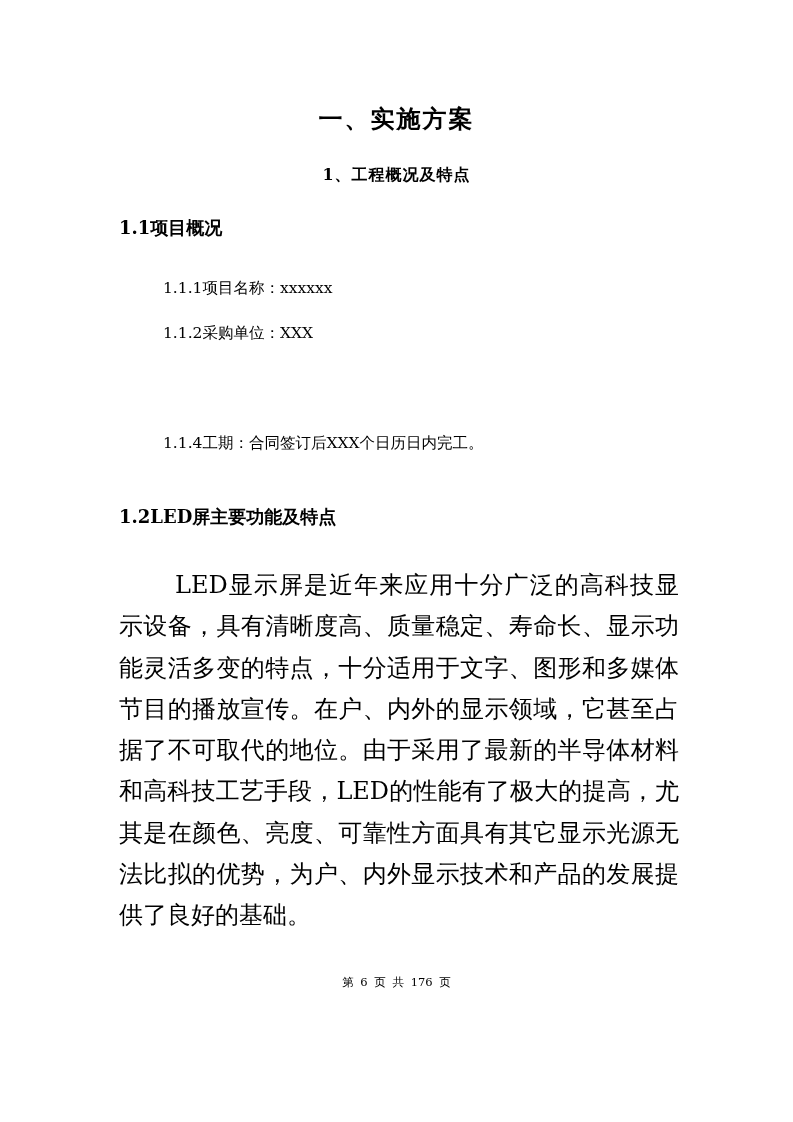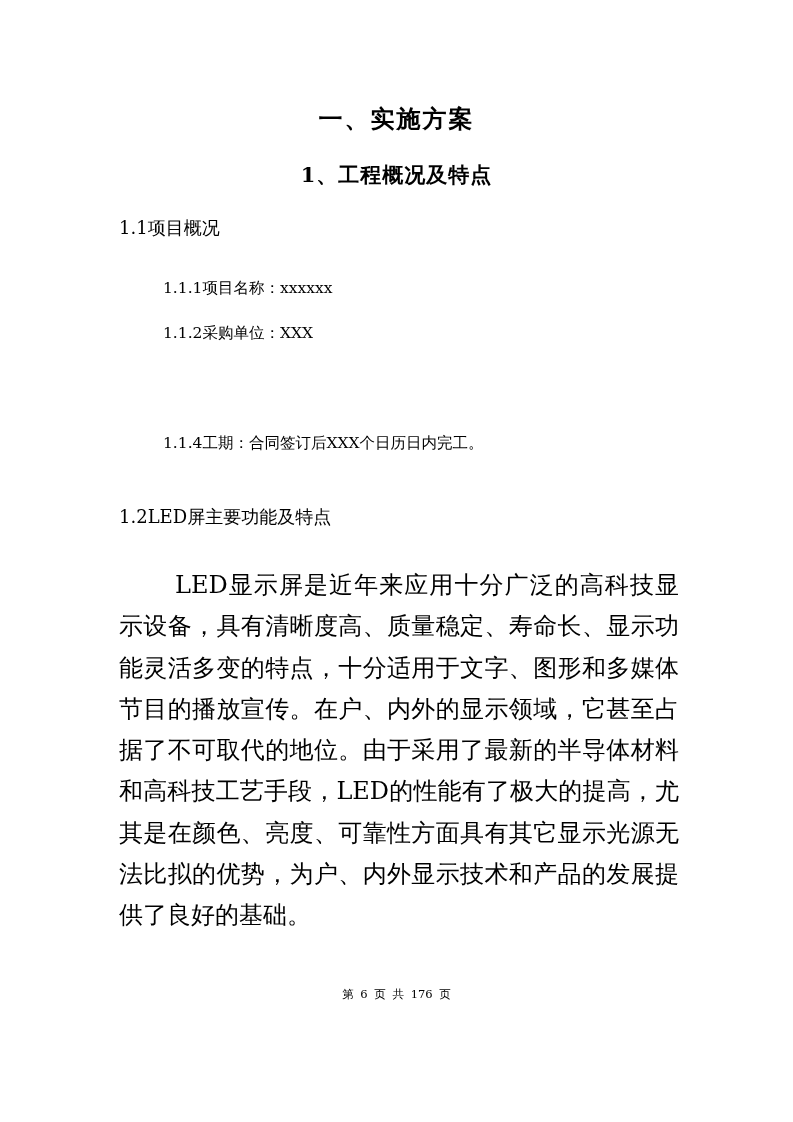--- a/index.html
+++ b/index.html
@@ -31,30 +31,30 @@
       font-weight: bold;
       letter-spacing: 2px;
       line-height: 34px;
     }
     .h2 {
       position: absolute;
       top: 160px;
       left: 0;
       width: 793px;
       text-align: center;
-      font-size: 21px;
+      font-size: 16px;
       font-weight: bold;
       letter-spacing: 1px;
       line-height: 30px;
     }
     .h3 {
       position: absolute;
       left: 119px;
       font-size: 18px;
-      font-weight: normal;
+      font-weight: bold;
       line-height: 28px;
     }
     .item {
       position: absolute;
       left: 163px;
       font-size: 15.5px;
       line-height: 24px;
     }
     .para {
       position: absolute;
@@ -69,21 +69,20 @@
     }
     .footer {
       position: absolute;
       top: 973px;
       left: 0;
       width: 793px;
       text-align: center;
       font-size: 11.5px;
       word-spacing: 3px;
       line-height: 18px;
-      margin-top: 12px;
     }
   </style>
 </head>
 <body>
 
 <div class="page">
 
   <div class="h1">一、实施方案</div>
 
   <div class="h2">1、工程概况及特点</div>

